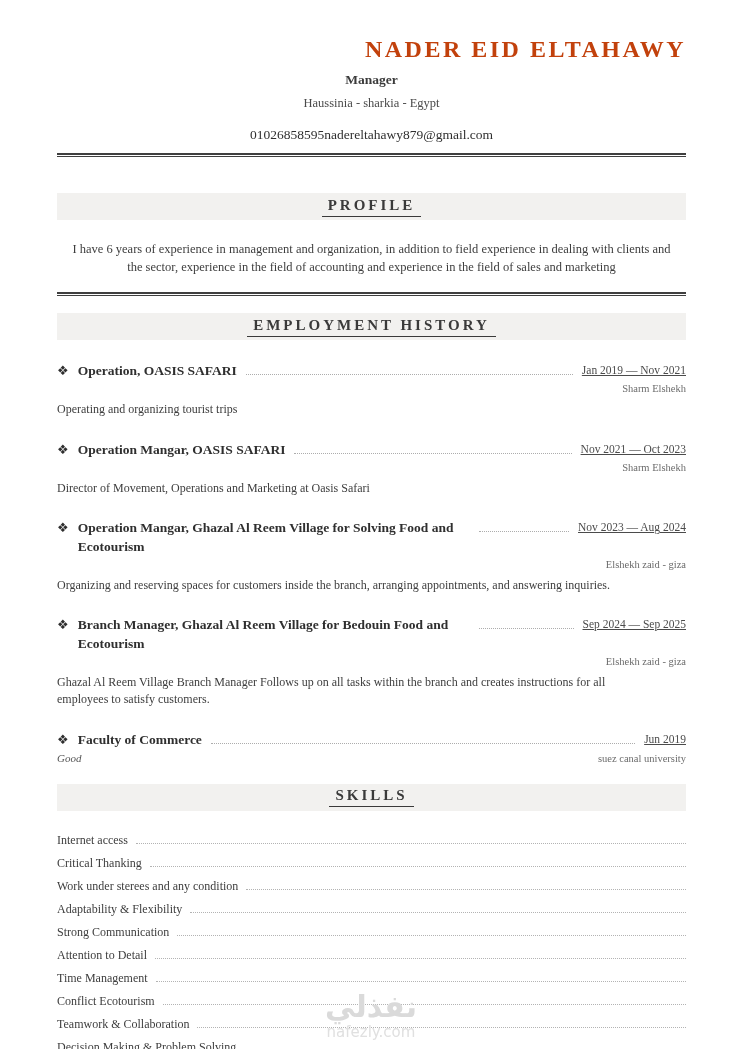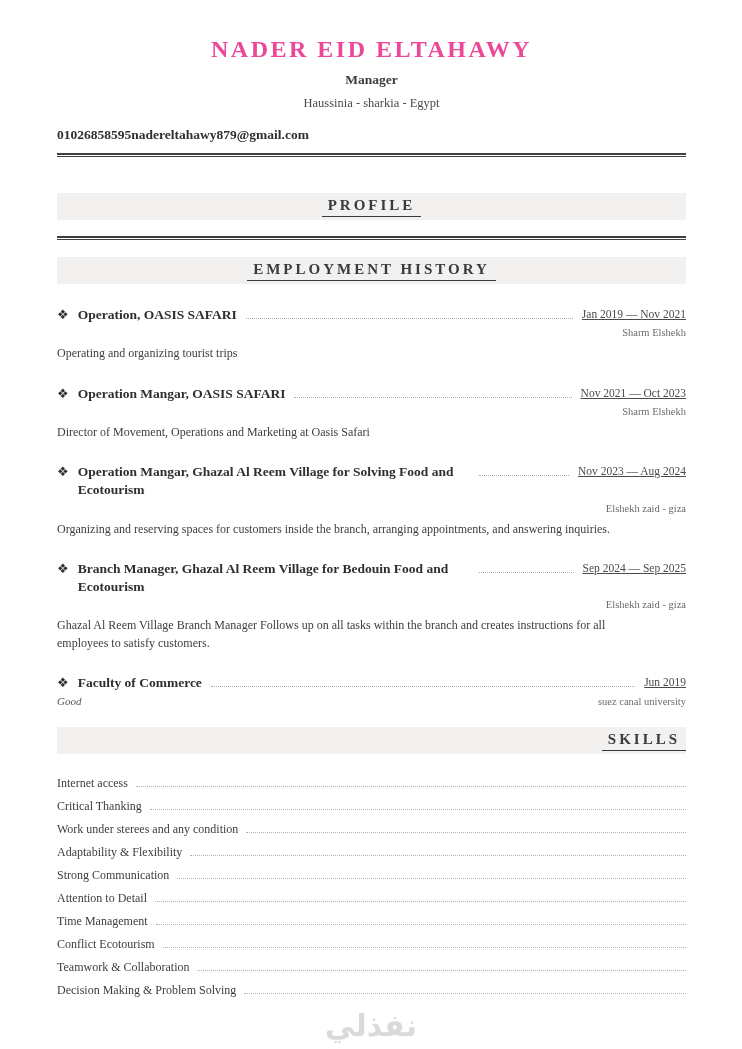--- a/index.html
+++ b/index.html
@@ -8,46 +8,46 @@
     width: 742px; height: 1049px;
     font-family: "Liberation Serif", serif;
     color: #3b3b3b;
     position: relative;
     overflow: hidden;
   }
   .page { padding: 36px 56px 0 57px; }
 
   
   .name {
-    text-align: center;
+    text-align: right;
     font-size: 24px;
     font-weight: bold;
     letter-spacing: 2.5px;
-    color: #ec4899;
+    color: #c2410c;
   }
   .role {
     text-align: center;
     font-size: 13.5px;
     font-weight: bold;
     margin-top: 9px;
     color: #3b3b3b;
   }
   .addr {
     text-align: center;
     font-size: 12.5px;
     margin-top: 8px;
     color: #4a4a4a;
   }
   .contact-row {
     display: flex;
-    justify-content: flex-start;
+    justify-content: center;
     align-items: baseline;
     margin-top: 16px;
     font-size: 13.5px;
-    font-weight: bold;
+    font-weight: normal;
     color: #2f2f2f;
   }
   .double-rule {
     margin-top: 10px;
     height: 4px;
     border-top: 2px solid #3f3f3f;
     border-bottom: 1.5px solid #3f3f3f;
   }
 
   
@@ -132,21 +132,21 @@
   .edu-sub {
     display: flex;
     justify-content: space-between;
     align-items: baseline;
     margin-top: 3px;
   }
   .edu-grade { font-size: 11px; font-style: italic; color: #555555; }
   .edu-inst { font-size: 10.5px; color: #6b6b6b; }
 
   
-  .skills-band { margin-top: 20px; justify-content: flex-end; }
+  .skills-band { margin-top: 20px; }
   .skills-grid {
     margin-top: 22px;
     display: grid;
     grid-template-columns: 1fr;
     column-gap: 33px;
     row-gap: 0;
   }
   .skill-row { display: flex; align-items: flex-start; height: 23px; }
   .skill-name { font-size: 12px; color: #3d3d3d; white-space: nowrap; }
   .skill-leader {
@@ -181,20 +181,21 @@
       <span>01026858595</span>
       <span>nadereltahawy879@gmail.com</span>
     </div>
     <div class="double-rule"></div>
   </div>
 
   <div>
     <div class="band profile-band">
       <span>PROFILE</span>
     </div>
+    <div class="profile-text">I have 6 years of experience in management and organization, in addition to field experience in dealing with clients and the sector, experience in the field of accounting and experience in the field of sales and marketing</div>
     <div class="double-rule rule-after-profile"></div>
   </div>
 
   <div>
     <div class="band emp-band">
       <span>EMPLOYMENT HISTORY</span>
     </div>
 
     <div class="job">
       <div class="job-row">
@@ -301,13 +302,14 @@
         <span class="skill-name">Decision Making &amp; Problem Solving</span>
         <span class="skill-leader"></span>
       </div>
     </div>
   </div>
 
 </div>
 
 <div class="watermark">
   <div class="ar">نفذلي</div>
+  <div class="dom">nafezly.com</div>
 </div>
 
 </body></html>

